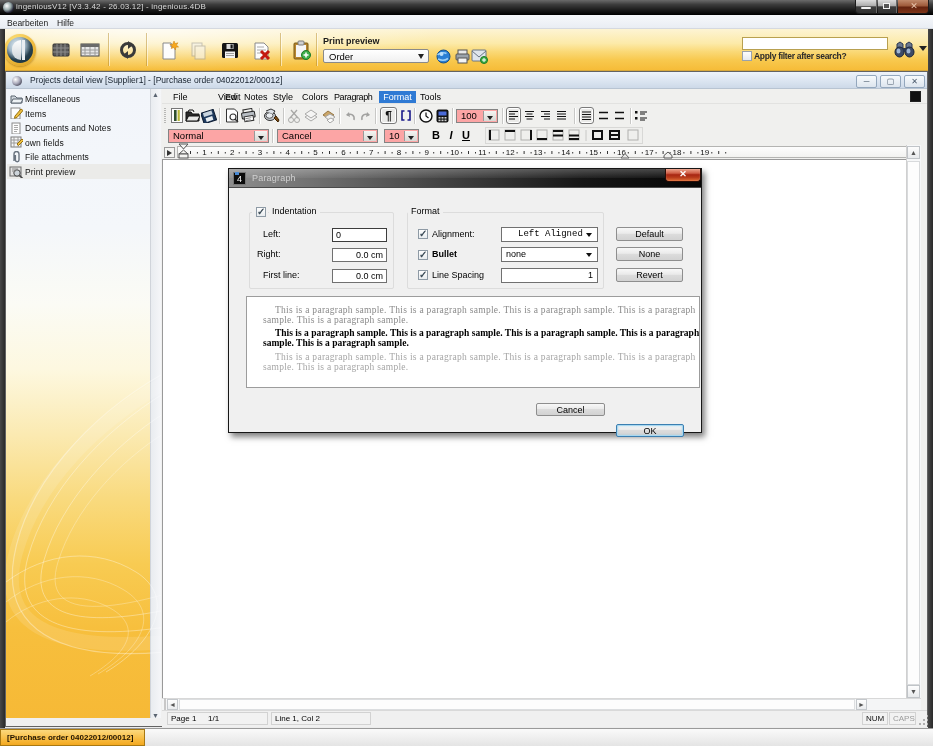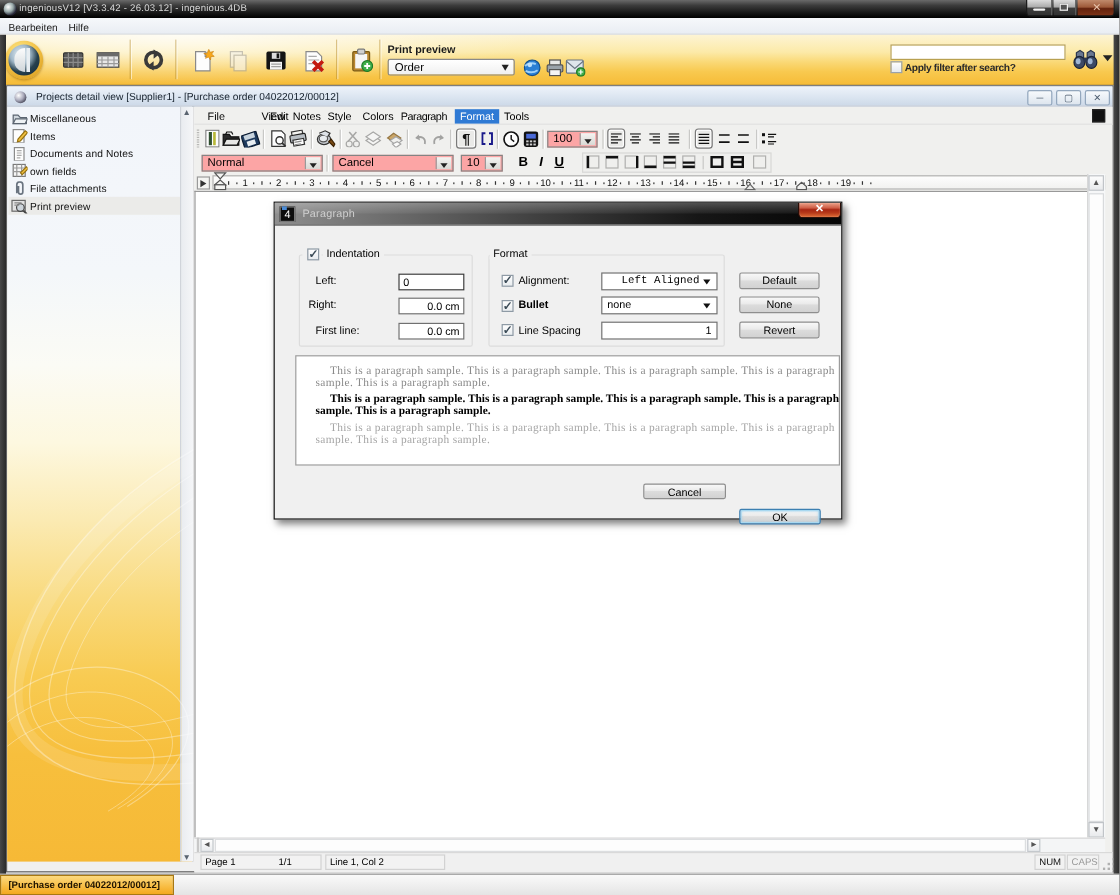--- a/index.html
+++ b/index.html
@@ -530,21 +530,21 @@
       <div class="abs" style="left:745px;top:72px;width:13px;height:524px;background:#fdfdfd;border:1px solid #d8dadc;"></div>
       <div class="abs" style="left:745px;top:596px;width:13px;height:13px;background:linear-gradient(#fdfdfd,#e8eaec);border:1px solid #c0c4c8;font-size:7px;color:#555;text-align:center;line-height:12px;">▼</div>
 
       <div class="abs" style="left:0;top:609px;width:759px;height:12px;background:#f4f5f6;border-top:1px solid #d8d8d8;"></div>
       <div class="abs" style="left:2px;top:609px;width:2px;height:12px;background:#c8c8c8;"></div>
       <div class="abs" style="left:5px;top:610px;width:11px;height:11px;background:linear-gradient(#fdfdfd,#eaecee);border:1px solid #c4c8cc;font-size:7px;color:#555;text-align:center;line-height:10px;">◄</div>
       <div class="abs" style="left:17px;top:610px;width:676px;height:11px;background:#fdfdfd;border:1px solid #dcdee0;"></div>
       <div class="abs" style="left:694px;top:610px;width:11px;height:11px;background:linear-gradient(#fdfdfd,#eaecee);border:1px solid #c4c8cc;font-size:7px;color:#555;text-align:center;line-height:10px;">►</div>
 
       <div id="estatus" class="abs"></div>
-      <div class="scell" style="left:5px;top:623px;width:101px;">Page 1<span style="position:absolute;left:64px;">1/1</span></div>
+      <div class="scell" style="left:5px;top:623px;width:101px;">Page 1<span style="position:absolute;left:40px;">1/1</span></div>
       <div class="scell" style="left:109px;top:623px;width:100px;">Line 1, Col 2</div>
       <div class="scell" style="left:700px;top:623px;width:26px;color:#111;font-weight:normal;">NUM</div>
       <div class="scell" style="left:727px;top:623px;width:27px;color:#9a9a9a;">CAPS</div>
       <svg class="abs" style="left:757px;top:626px" width="11" height="11">
           <g fill="#b0b0b0">
             <rect x="8" y="8" width="2" height="2"></rect>
             <rect x="8" y="4" width="2" height="2"></rect>
             <rect x="4" y="8" width="2" height="2"></rect>
             <rect x="8" y="0" width="2" height="2"></rect>
             <rect x="0" y="8" width="2" height="2"></rect>

